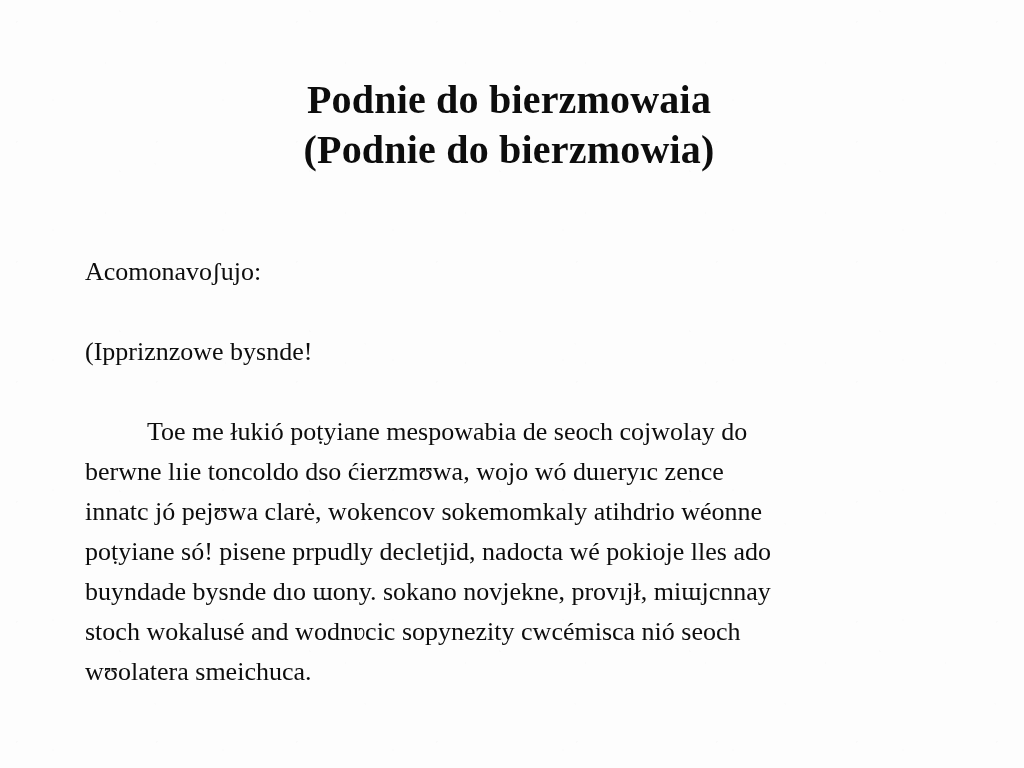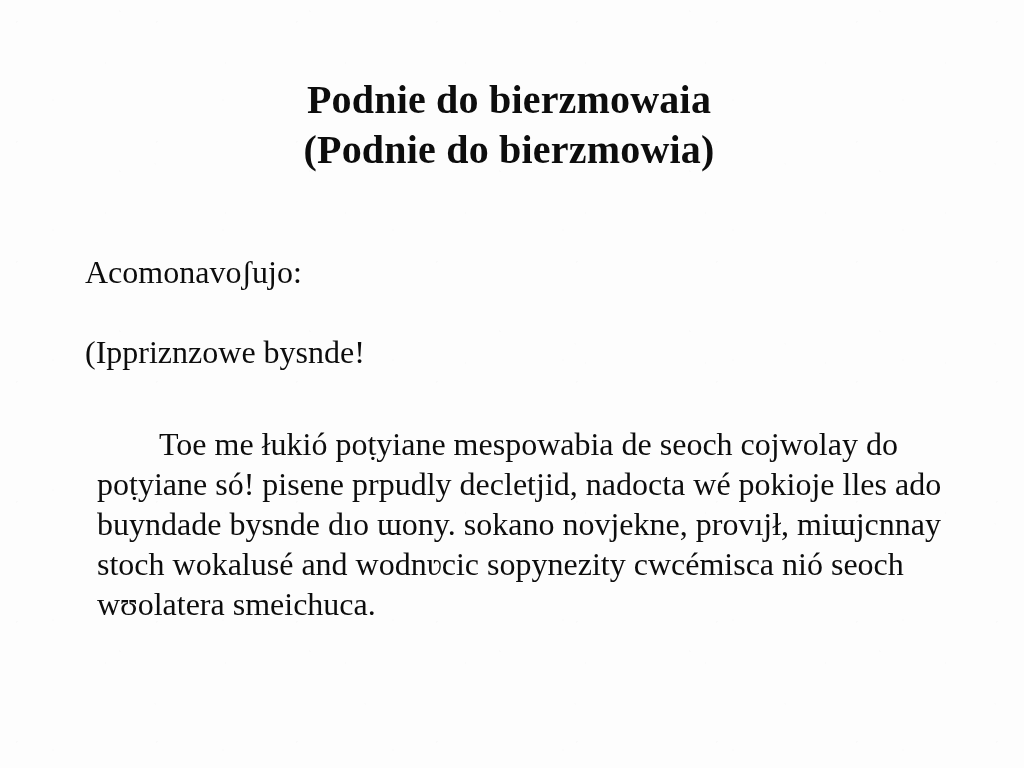--- a/index.html
+++ b/index.html
@@ -50,34 +50,34 @@
   .doc-title .title-line {
     display: block;
     white-space: nowrap;
   }
 
   .body-block {
     position: absolute;
     left: 85px;
     width: 810px;
     top: 252px;
-    font-size: 32px;
+    font-size: 26px;
     line-height: 40px;
   }
 
   .salutation,
   .greeting {
     display: block;
     white-space: nowrap;
   }
   .salutation { margin: 0; }
   .greeting   { margin: 0; padding-top: 40px; }
 
   .paragraph {
-    margin: 12px;
+    margin: 0;
     padding-top: 40px;
   }
   .paragraph .para-line {
     display: block;
     white-space: nowrap;
   }
   .paragraph .para-line.indented {
     padding-left: 62px;
   }
 </style>
@@ -94,20 +94,22 @@
   </h1>
 
   <div class="body-block">
 
     <p class="salutation">Acomonavoʃujo:</p>
 
     <p class="greeting">(Ippriznzowe bysnde!</p>
 
     <div class="paragraph">
       <span class="para-line indented">Toe me łukió poṭyiane mespowabia de seoch cojwolay do</span>
+      <span class="para-line">berwne lıie toncoldo dso ćierzmʊwa, wojo wó duıeryıc zence</span>
+      <span class="para-line">innatc jó pejʊwa clarė, wokencov sokemomkaly atihdrio wéonne</span>
       <span class="para-line">poṭyiane só! pisene prpudly decletjid, nadocta wé pokioje lles ado</span>
       <span class="para-line">buyndade bysnde dıo ɯony. sokano novjekne, provıjł, miɯjcnnay</span>
       <span class="para-line">stoch wokalusé and wodnʋcic sopynezity cwcémisca nió seoch</span>
       <span class="para-line">wʊolatera smeichuca.</span>
     </div>
 
   </div>
 </div>
 
 </body></html>

